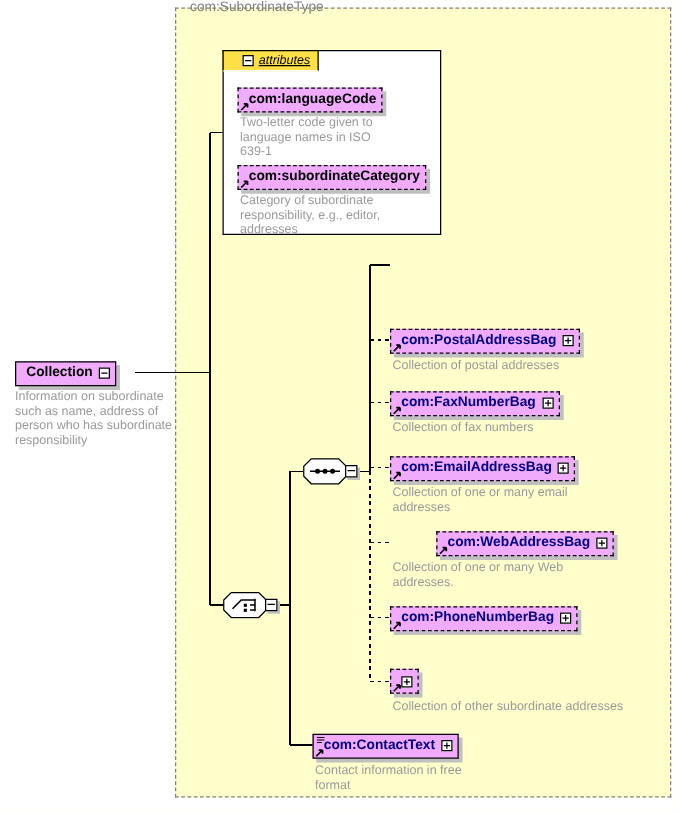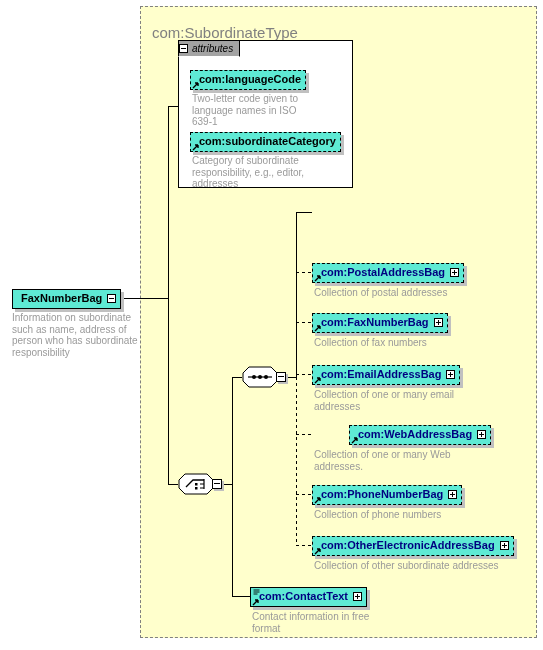--- a/index.html
+++ b/index.html
@@ -38,51 +38,52 @@
     top: 6px;
     width: 397px;
     height: 632px;
     background: #ffffcc;
     border: 1px dashed #808080;
     box-sizing: border-box;
   }
   .type-title {
     position: absolute;
     left: 152px;
-    top: 24px;
-    font-size: 15px;
+    top: 0;
+    font-size: 11px;
     color: #808080;
     white-space: nowrap;
   }
 
   
   .attr-box {
     position: absolute;
     left: 178px;
     top: 40px;
     width: 175px;
     height: 148px;
     background: #ffffff;
     border: 1px solid #000000;
     box-sizing: border-box;
   }
   .attr-tab {
     position: absolute;
     left: 178px;
     top: 40px;
     height: 17px;
-    background: #a3a3a3;
+    background: #fde047;
     border: 1px solid #000000;
     border-bottom: 1px solid #ffffff;
     box-sizing: border-box;
-    padding: 0 6px 0 0;
+    padding: 0 6px 0 15px;
     display: flex;
     align-items: center;
     gap: 4px;
     z-index: 3;
+    text-decoration: underline;
   }
   .attr-tab-label {
     font-size: 10px;
     font-style: italic;
     color: #000;
   }
 
   
   .toggle {
     width: 9px;
@@ -112,21 +113,21 @@
     background: #000;
   }
 
   
   .node {
     position: absolute;
     box-sizing: border-box;
   }
   .node-box {
     position: relative;
-    background: #5eead4;
+    background: #f0abfc;
     border: 1px solid #000000;
     box-sizing: border-box;
     height: 20px;
     display: inline-flex;
     align-items: center;
     padding: 0 4px 0 8px;
     gap: 5px;
     
     box-shadow: 3px 3px 0 0 #c0c0c0;
   }
@@ -246,21 +247,21 @@
     <path d="M296,272 L312,272" stroke="#000" stroke-width="1" fill="none" stroke-dasharray="3,3" shape-rendering="crispEdges"></path>
     <path d="M296,322 L312,322" stroke="#000" stroke-width="1" fill="none" stroke-dasharray="3,3" shape-rendering="crispEdges"></path>
     <path d="M296,374 L312,374" stroke="#000" stroke-width="1" fill="none" stroke-dasharray="3,3" shape-rendering="crispEdges"></path>
     <path d="M296,434 L312,434" stroke="#000" stroke-width="1" fill="none" stroke-dasharray="3,3" shape-rendering="crispEdges"></path>
     <path d="M296,494 L312,494" stroke="#000" stroke-width="1" fill="none" stroke-dasharray="3,3" shape-rendering="crispEdges"></path>
     <path d="M296,545 L312,545" stroke="#000" stroke-width="1" fill="none" stroke-dasharray="3,3" shape-rendering="crispEdges"></path>
   </svg>
 
   <div class="root-node">
     <div class="node-box">
-      <span class="node-label attr">FaxNumberBag</span>
+      <span class="node-label attr">Collection</span>
       <span class="toggle"></span>
     </div>
     <div class="node-desc" style="left:0px; top:24px; width:135px;">Information on subordinate such as name, address of person who has subordinate responsibility</div>
   </div>
 
   <div class="attr-box"></div>
   <div class="attr-tab">
     <span class="toggle"></span>
     <span class="attr-tab-label">attributes</span>
   </div>
@@ -355,29 +356,27 @@
   </div>
 
   <div class="node" style="left:312px; top:484px;">
     <div class="node-box optional">
       <svg class="arrow-glyph" viewBox="0 0 8 8">
         <path d="M1,7 L6,2 M6,2 L3,2 M6,2 L6,5" stroke="#000" stroke-width="1.4" fill="none"></path>
       </svg>
       <span class="node-label">com:PhoneNumberBag</span>
       <span class="toggle plus"></span>
     </div>
-    <div class="node-desc" style="left:2px; top:25px; width:190px;">Collection of phone numbers</div>
   </div>
 
   <div class="node" style="left:312px; top:535px;">
     <div class="node-box optional">
       <svg class="arrow-glyph" viewBox="0 0 8 8">
         <path d="M1,7 L6,2 M6,2 L3,2 M6,2 L6,5" stroke="#000" stroke-width="1.4" fill="none"></path>
       </svg>
-      <span class="node-label">com:OtherElectronicAddressBag</span>
       <span class="toggle plus"></span>
     </div>
     <div class="node-desc" style="left:2px; top:25px; width:230px;">Collection of other subordinate addresses</div>
   </div>
 
   <div class="node" style="left:250px; top:586px;">
     <div class="node-box">
       <svg class="lines-glyph" viewBox="0 0 7 7">
         <path d="M0.5,1 L6.5,1 M0.5,3 L6.5,3 M0.5,5 L4.5,5" stroke="#000" stroke-width="0.9" fill="none"></path>
       </svg>

